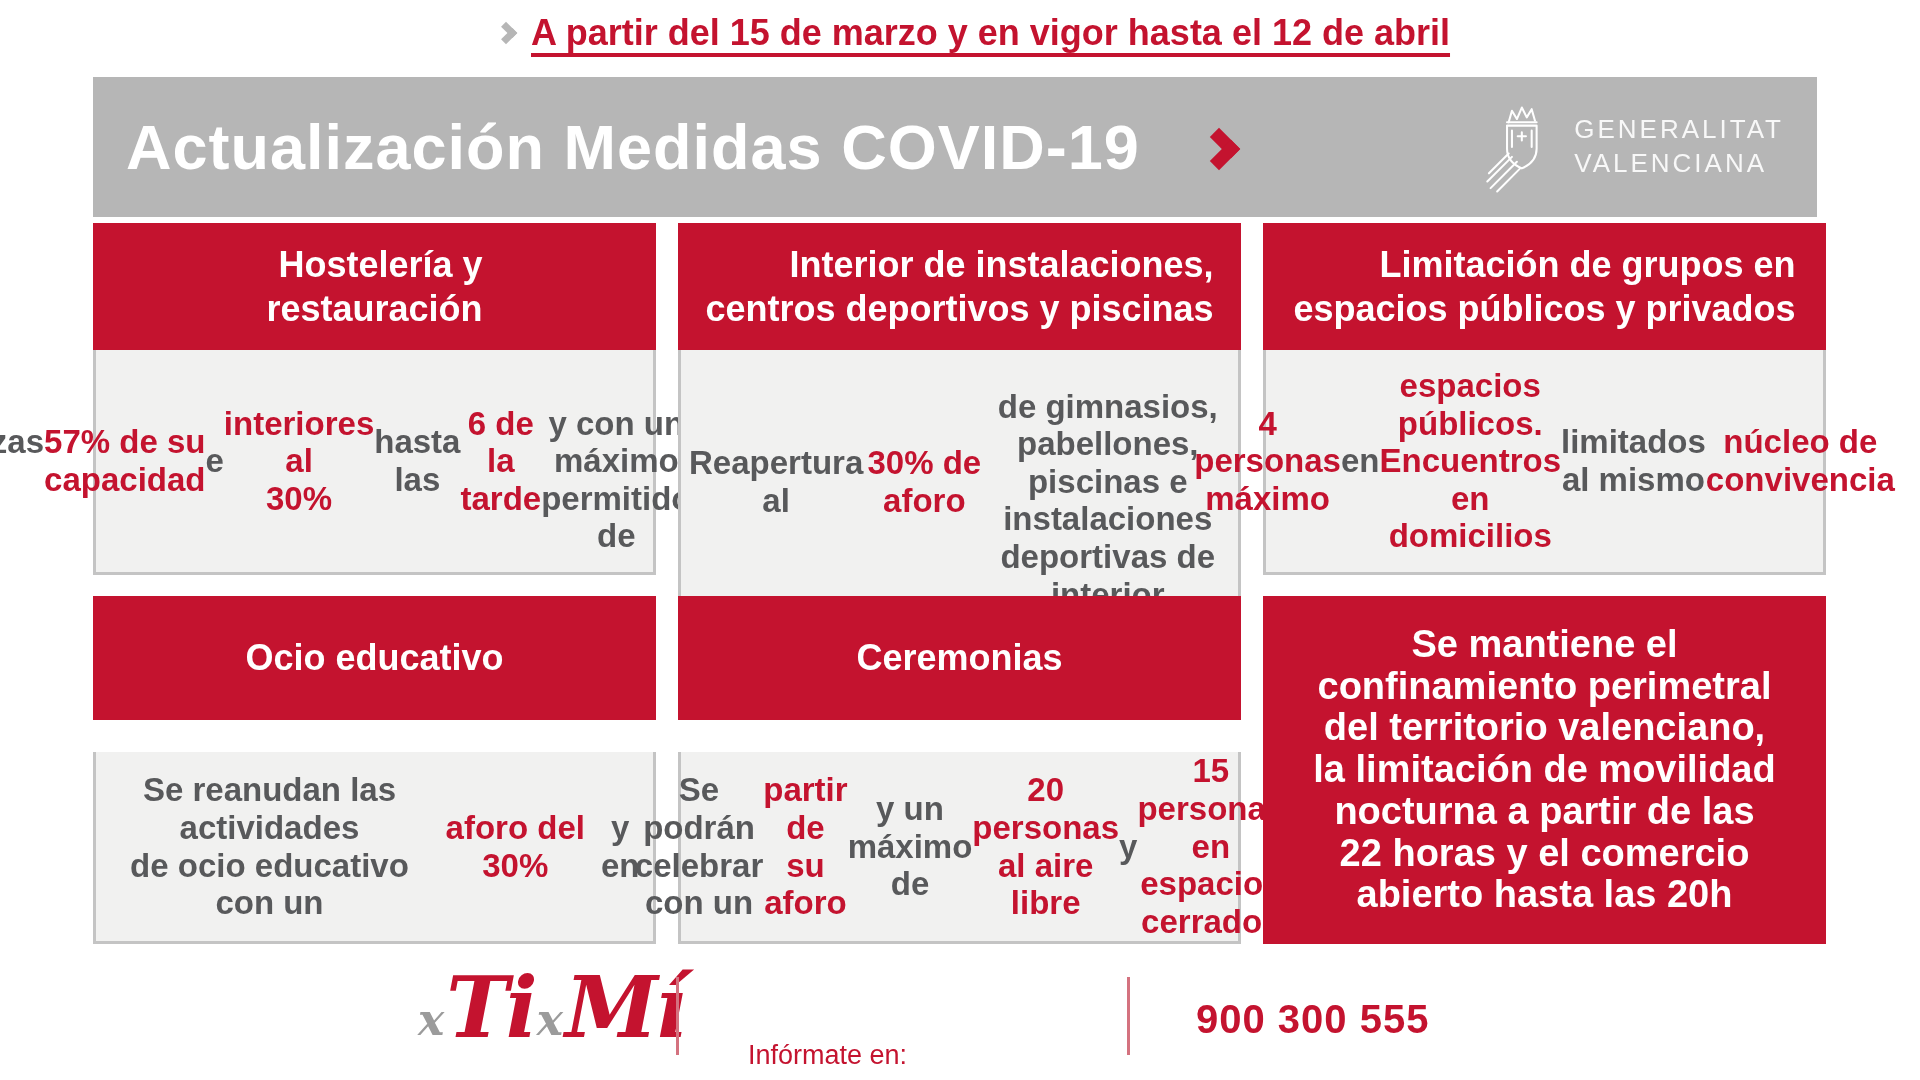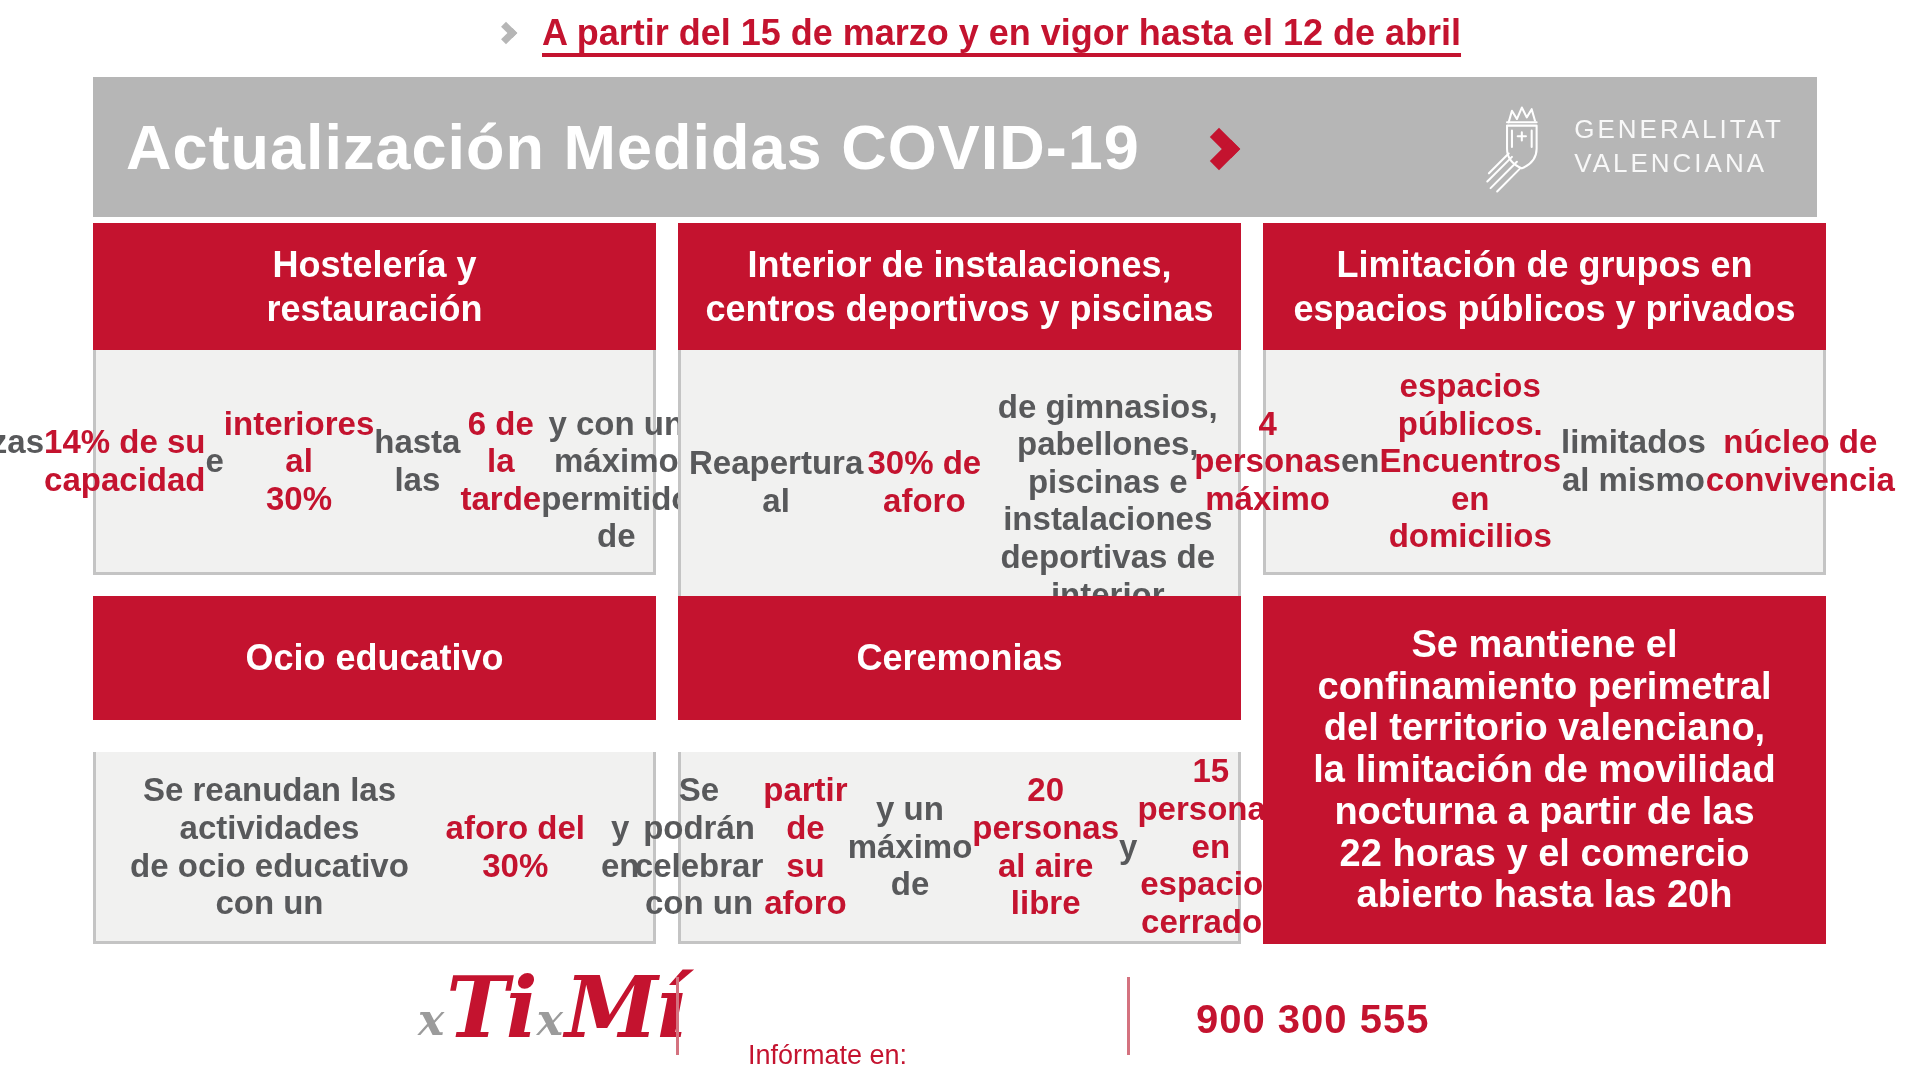--- a/index.html
+++ b/index.html
@@ -9,42 +9,42 @@
     --body-border:#c4c4c4;
     --text-gray:#58595b;
     --divider-pink:#d4727f;
     --logo-x-gray:#9b9b9b;
   }
   *{box-sizing:border-box;}
   body{margin:0;background:#ffffff;font-family:"Liberation Sans", sans-serif;}
   .stage{position:relative;width:1920px;height:1080px;background:#fff;overflow:hidden;}
 
   
-  .top-note{position:absolute;top:12px;left:498px;display:flex;align-items:center;gap:28px;}
+  .top-note{position:absolute;top:12px;left:498px;display:flex;align-items:center;gap:17px;}
   .note-text{color:var(--red);font-size:36px;font-weight:bold;text-decoration:underline;
              text-decoration-thickness:4px;text-underline-offset:8px;white-space:nowrap;}
   .chev{display:inline-block;transform:rotate(45deg);}
   .chev-gray{width:16px;height:16px;border-top:7px solid var(--banner-gray);border-right:7px solid var(--banner-gray);}
 
   
   .banner{position:absolute;left:93px;top:77px;width:1724px;height:140px;background:var(--banner-gray);
           display:flex;align-items:center;padding:0 33px;}
   .banner-title{color:#ffffff;font-size:63px;font-weight:bold;letter-spacing:1px;white-space:nowrap;}
   .chev-red{width:30px;height:30px;border-top:13px solid var(--red);border-right:13px solid var(--red);
             margin-left:64px;margin-top:4px;flex:0 0 auto;}
   .banner-logo{margin-left:auto;display:flex;align-items:center;gap:16px;}
   .logo-text{color:#f8f8f8;font-size:26px;letter-spacing:3px;line-height:1.3;font-weight:400;}
 
   
   .card{position:absolute;width:563px;display:flex;flex-direction:column;}
   .row1{top:223px;height:352px;}
   .row2{top:596px;height:348px;gap:32px;}
   .col1{left:93px;} .col2{left:678px;} .col3{left:1263px;}
   .card-header{background:var(--red);color:#fff;display:flex;align-items:center;justify-content:center;
-               text-align:center;font-weight:bold;font-size:36px;line-height:1.22;}
+               text-align:right;font-weight:bold;font-size:36px;line-height:1.22;}
   .card-header span{white-space:pre-line;}
   .row1 .card-header{flex:0 0 127px;}
   .row2 .card-header{flex:0 0 124px;}
   .card-body{flex:1;background:var(--body-bg);border:3px solid var(--body-border);border-top:none;
              display:flex;align-items:center;justify-content:center;text-align:center;
              font-weight:bold;font-size:33px;line-height:1.14;white-space:pre-line;
              color:var(--text-gray);padding:0 8px;}
   .card-highlight{background:var(--red);display:flex;align-items:center;justify-content:center;
              text-align:center;font-weight:bold;font-size:38px;line-height:1.1;white-space:pre-line;
              color:#ffffff;padding:0 0;height:100%;}
@@ -97,21 +97,21 @@
         <div>VALENCIANA</div>
       </div>
     </div>
   </div>
 
   <div class="card row1 col1">
     <div class="card-header">
       <span>Hostelería y
 restauración</span>
     </div>
-    <div class="card-body"><span class="seg seg-gray">Terrazas al </span><span class="seg seg-red">14% de su
+    <div class="card-body"><span class="seg seg-gray">Terrazas al </span><span class="seg seg-red">57% de su
 capacidad</span><span class="seg seg-gray"> e </span><span class="seg seg-red">interiores al
 30%</span><span class="seg seg-gray"> hasta las </span><span class="seg seg-red">6 de la tarde</span><span class="seg seg-gray">
 y con un máximo permitido
 de </span><span class="seg seg-red">4 personas por mesa</span></div>
   </div>
 
   <div class="card row1 col2">
     <div class="card-header">
       <span>Interior de instalaciones,
 centros deportivos y piscinas</span>

